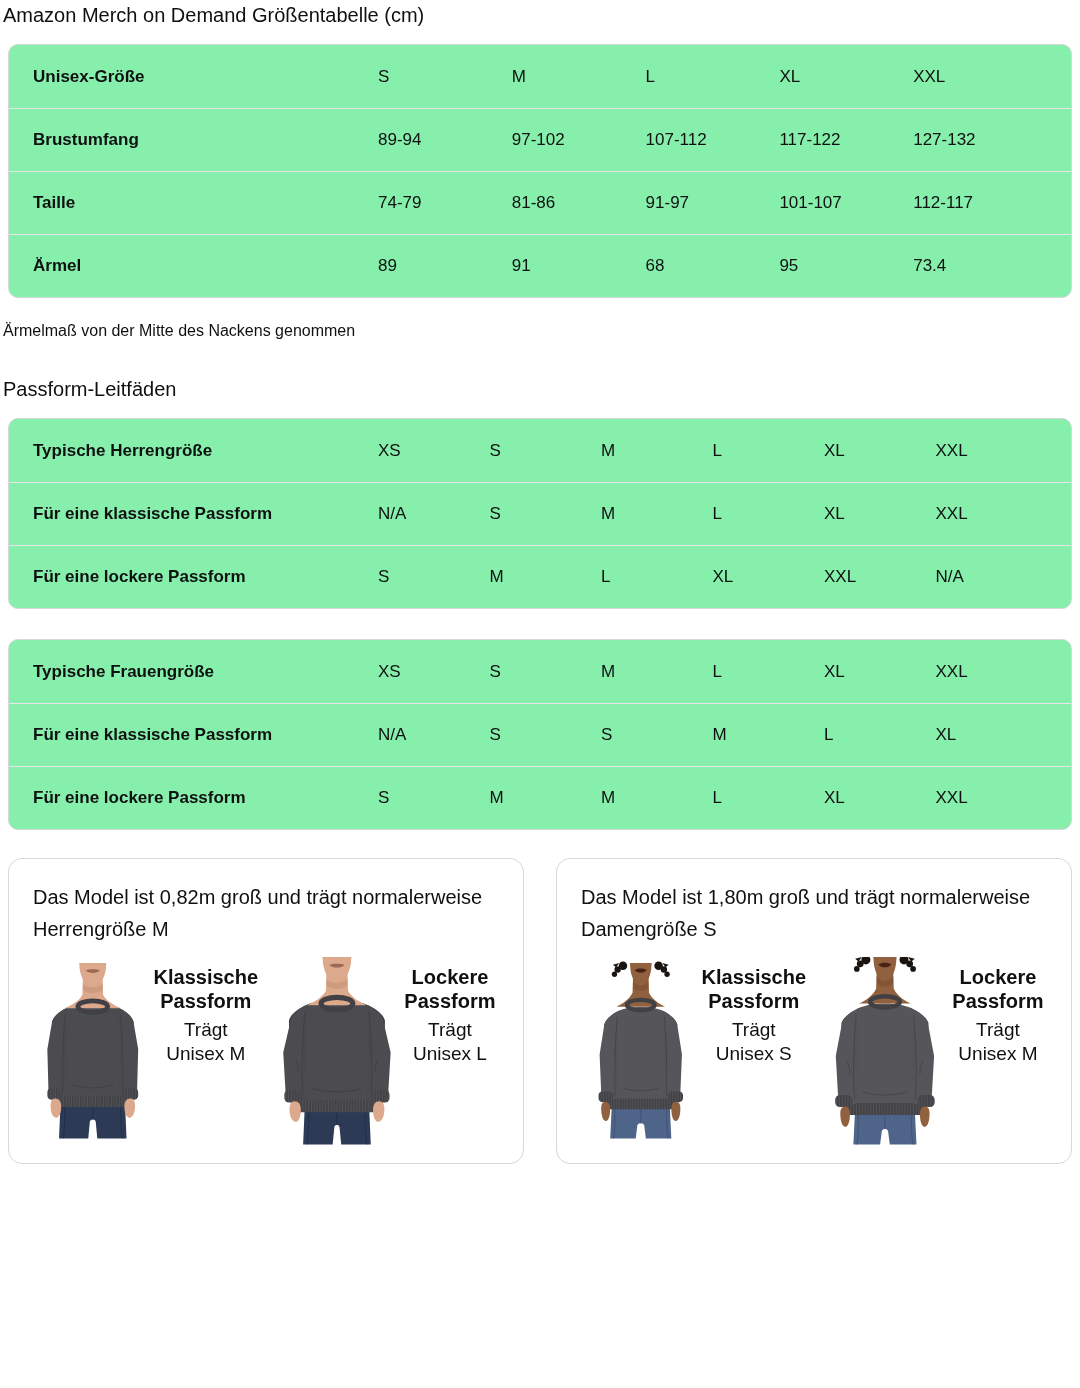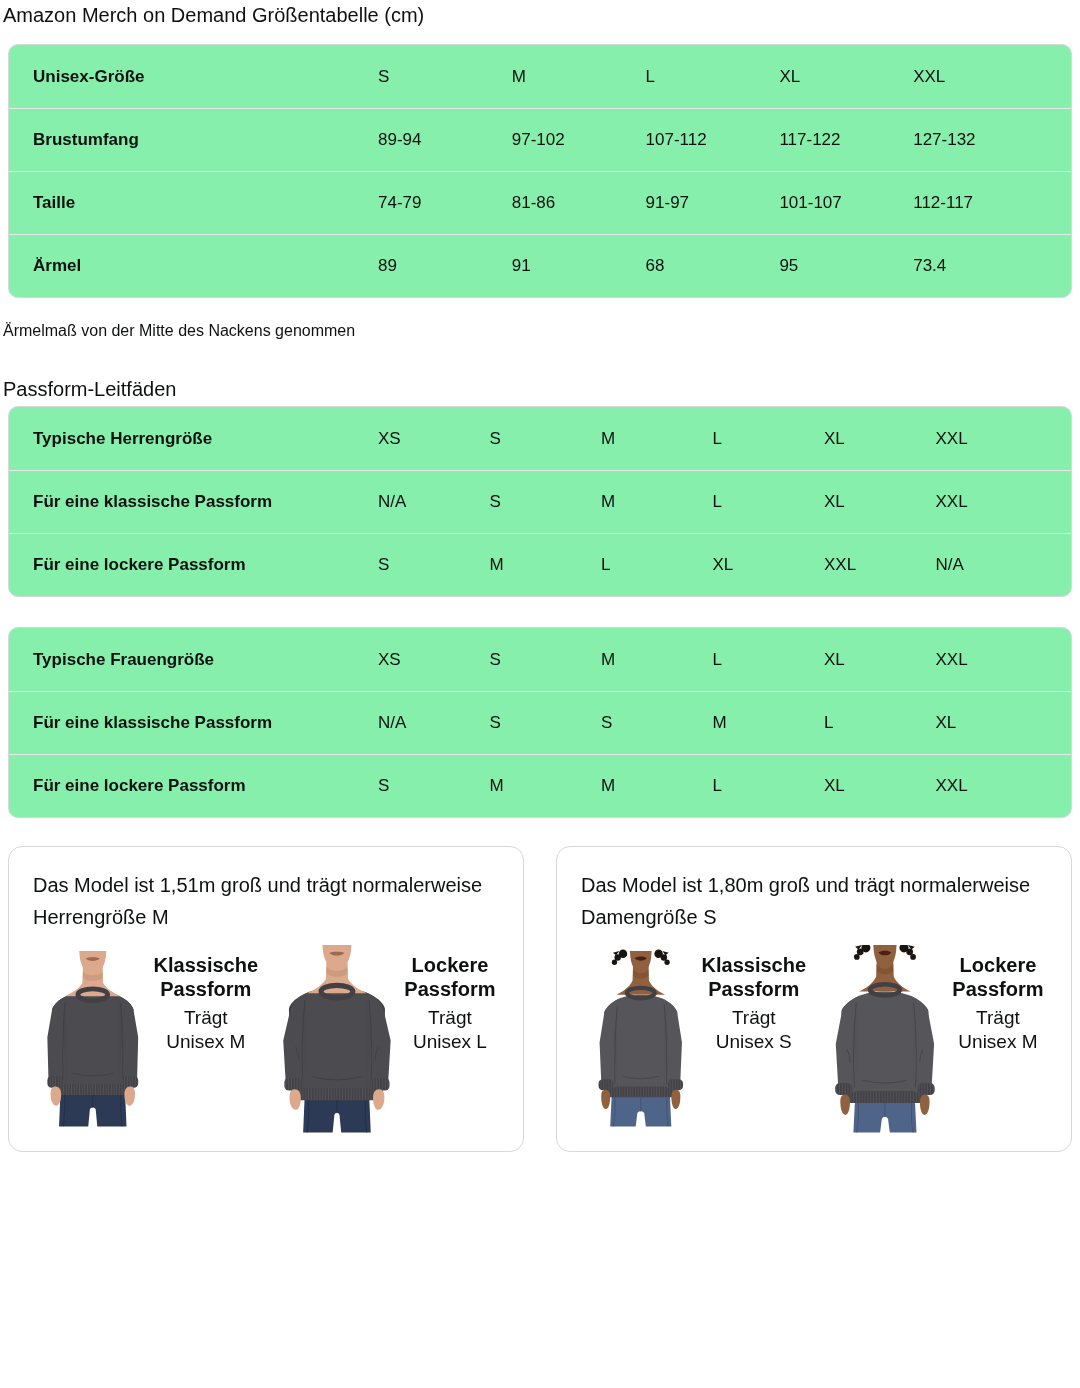--- a/index.html
+++ b/index.html
@@ -7,21 +7,21 @@
   body {
     width:1080px; height:1388px;
     font-family:"Liberation Sans","DejaVu Sans",sans-serif;
     color:#0f1111;
     overflow:hidden;
   }
   .page { padding:2px 0 0 0; }
 
   .h-title { font-size:20px; font-weight:400; margin:0 0 0 3px; line-height:26px; }
   .note    { font-size:16px; font-weight:400; margin:22px 0 0 3px; line-height:22px; }
-  .h-sub   { font-size:20px; font-weight:400; margin:34px 0 4px 3px; line-height:26px; }
+  .h-sub   { font-size:20px; font-weight:400; margin:34px 0 16px 3px; line-height:26px; }
 
   .sz-table {
     margin:16px 8px 0 8px;
     border:1px solid #d5d9d9;
     border-radius:10px;
     background:#86efac;
     overflow:hidden;
   }
   .sz-table + .sz-table { margin-top:30px; }
   .t-row {
@@ -195,21 +195,21 @@
       <div class="t-cell">M</div>
       <div class="t-cell">L</div>
       <div class="t-cell">XL</div>
       <div class="t-cell">XXL</div>
     </div>
   </div>
 
   <div class="cards">
 
     <div class="card">
-      <div class="card-heading">Das Model ist 1,51m groß und trägt normalerweise Herrengröße M</div>
+      <div class="card-heading">Das Model ist 0,82m groß und trägt normalerweise Herrengröße M</div>
       <div class="photos">
         <div class="photo photo--male">
           <svg class="fig" viewBox="0 0 225 330">
             <path class="jeans-f" d="M52,258 L173,258 L176,330 L121,330 L118,298 C116,293 109,293 107,298 L104,330 L49,330 Z"></path>
             <g class="jeans-ln">
               <path d="M112.5,262 L112.5,295"></path>
               <path d="M59,264 C61,290 59,312 57,330"></path>
               <path d="M166,264 C164,290 166,312 168,330"></path>
             </g>
             <path class="shirt" d="M64,84 C88,74 137,74 161,84 C176,91 186,100 189,110 L184,258 L41,258 L36,110 C39,100 49,91 64,84 Z"></path>

